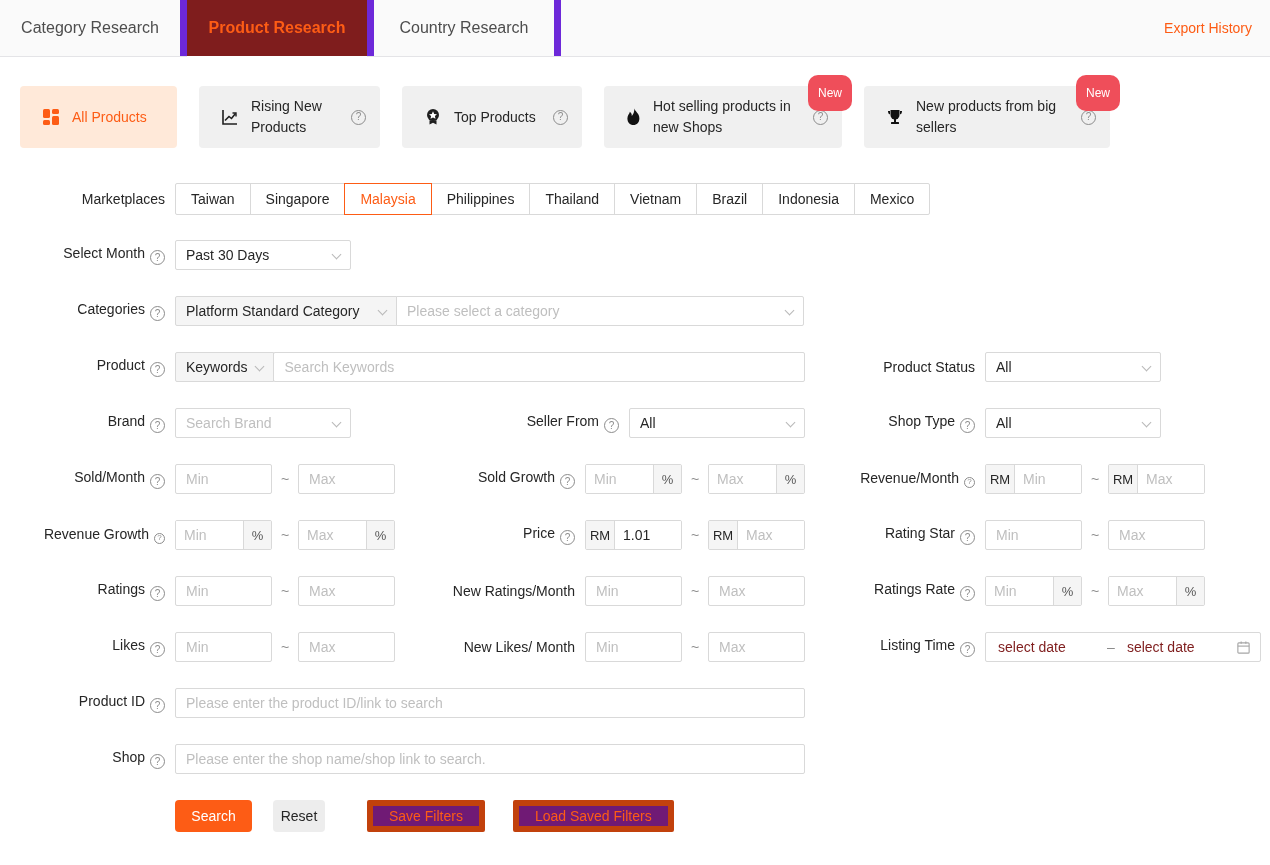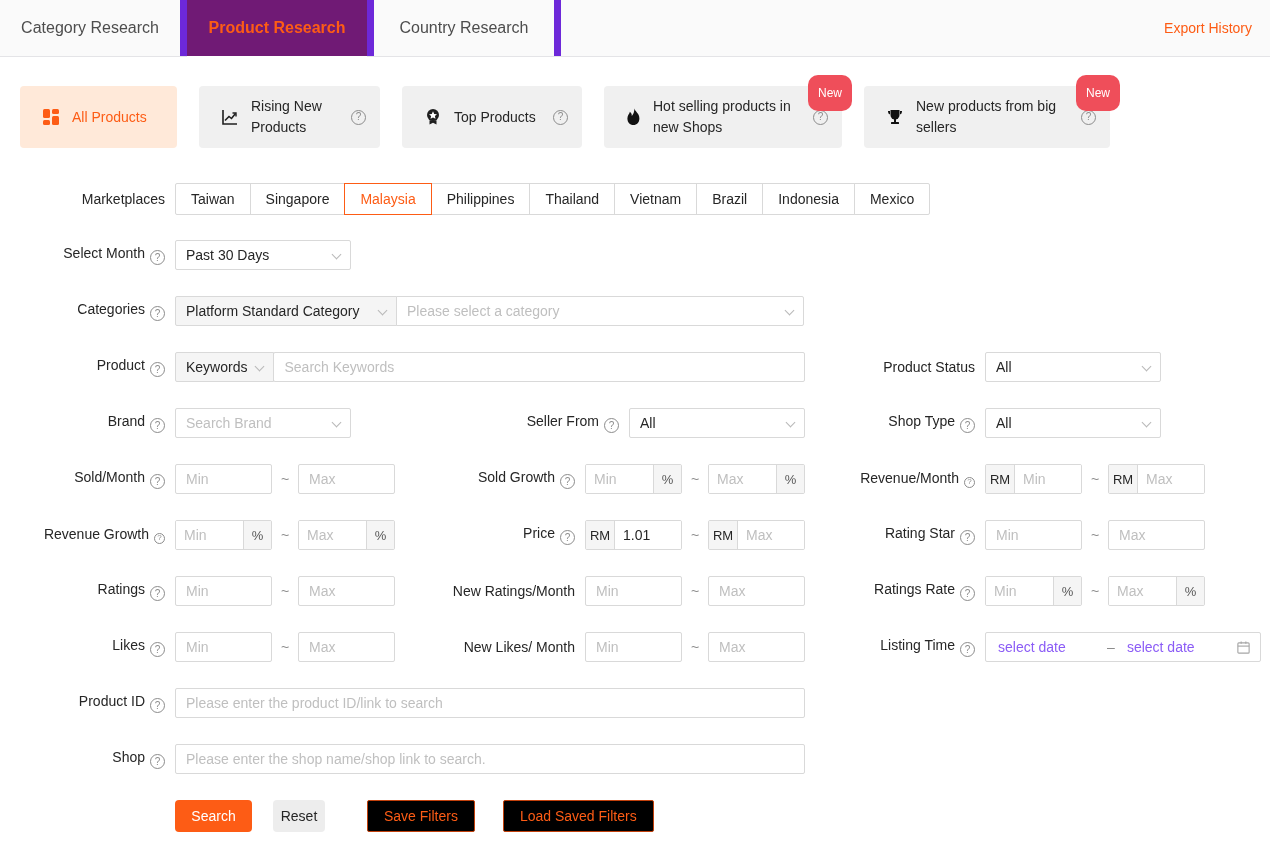--- a/index.html
+++ b/index.html
@@ -5,21 +5,21 @@
   * { margin:0; padding:0; box-sizing:border-box; }
   body {
     width:1270px; height:865px; overflow:hidden;
     font-family:"Liberation Sans", sans-serif;
     font-size:14px; color:#262626; background:#fff;
   }
   
   .tabbar { position:relative; display:flex; height:57px; background:#fafafa; border-bottom:1px solid #e4e4e7; }
   .tab { width:187px; display:flex; align-items:center; justify-content:center;
          font-size:16px; color:#4d4d4d; border-right:7px solid #6d28d9; cursor:pointer; position:relative; }
-  .tab.active { background:#701a75; color:#fd5c15; font-weight:bold; }
+  .tab.active { background:#7f1d1d; color:#fd5c15; font-weight:bold; }
   .tab.active::after { content:""; position:absolute; left:0; right:0; bottom:-1px; height:1px; background:#fff; }
   .export-link { position:absolute; right:18px; top:50%; transform:translateY(-50%);
                  color:#fd5c15; font-size:14px; cursor:pointer; }
   
   .content { padding:0 20px; }
   .cards { display:flex; gap:22px; margin-top:29px; }
   .card { position:relative; height:62px; border-radius:4px; background:#f0f0f0;
           display:flex; align-items:center; padding:0 14px 0 22px; cursor:pointer; flex:none; }
   .card.c1{ width:157px; } .card.c2{ width:180px; } .card.c3{ width:181px; }
   .card.c4{ width:238px; } .card.c5{ width:246px; }
@@ -74,29 +74,29 @@
   .affix input { border:none; min-width:0; flex:1; padding:0 8px; font-size:14px;
                  font-family:inherit; color:#262626; outline:none; }
   .affix input::placeholder { color:#bfbfbf; }
   .suffix { flex:none; width:28px; background:#f5f5f5; border-left:1px solid #d9d9d9;
             display:flex; align-items:center; justify-content:center; font-size:13px; color:#595959; }
   .prefix { flex:none; width:29px; background:#f5f5f5; border-right:1px solid #d9d9d9;
             display:flex; align-items:center; justify-content:center; font-size:13px; color:#262626; overflow:hidden; }
   
   .daterange { width:276px; height:30px; border:1px solid #d9d9d9; border-radius:2px;
                display:flex; align-items:center; padding:0 9px 0 12px; cursor:pointer; }
-  .dr-txt { flex:1; color:#8b5cf6; white-space:nowrap; overflow:hidden; }
+  .dr-txt { flex:1; color:#7f1d1d; white-space:nowrap; overflow:hidden; }
   .dr-sep { color:#8c8c8c; margin-right:12px; }
   
   .actions { display:flex; align-items:center; padding-left:155px; margin-top:8px; }
   .btn { height:32px; border-radius:4px; font-size:14px; font-family:inherit;
          display:inline-flex; align-items:center; justify-content:center; cursor:pointer; border:none; }
   .btn-primary { background:#fd5c15; color:#fff; width:77px; }
   .btn-default { background:#ededed; color:#262626; width:52px; margin-left:21px; }
-  .btn-outline { background:#000000; border:1px solid #c2410c; color:#fd5c15; padding:0 16px; border-radius:2px; }
+  .btn-outline { background:#701a75; border:6px solid #c2410c; color:#fd5c15; padding:0 16px; border-radius:2px; }
   .ml42{ margin-left:42px; } .ml28{ margin-left:28px; }
 </style>
 </head>
 <body>
 
 <div class="tabbar">
   <div class="tab">
     <span>Category Research</span>
   </div>
   <div class="tab active">

